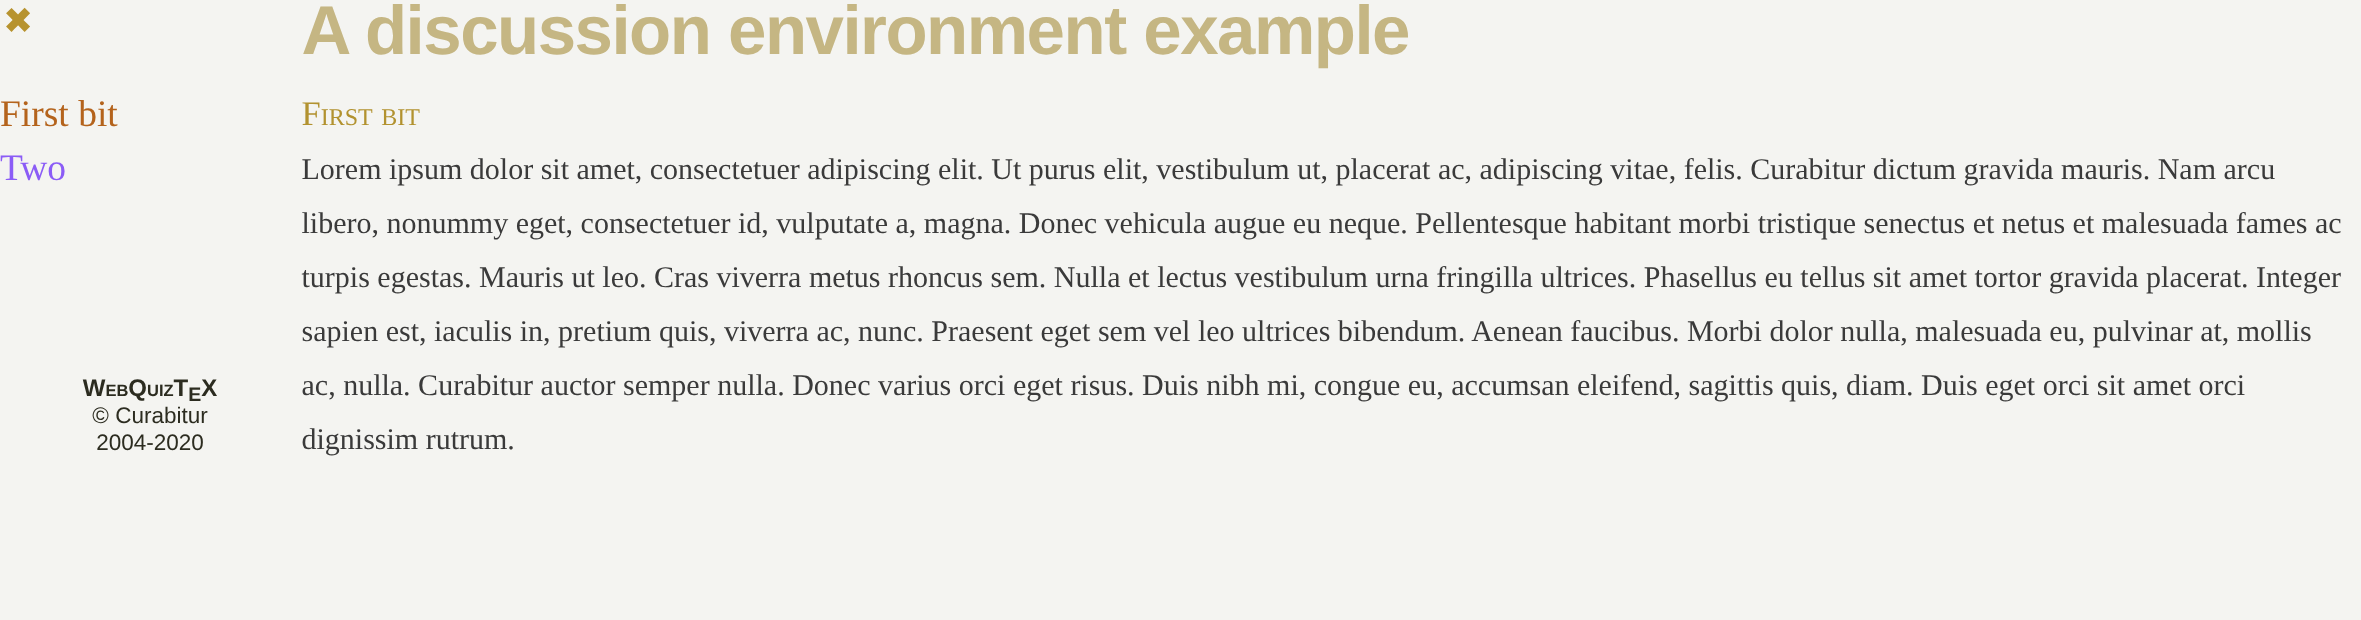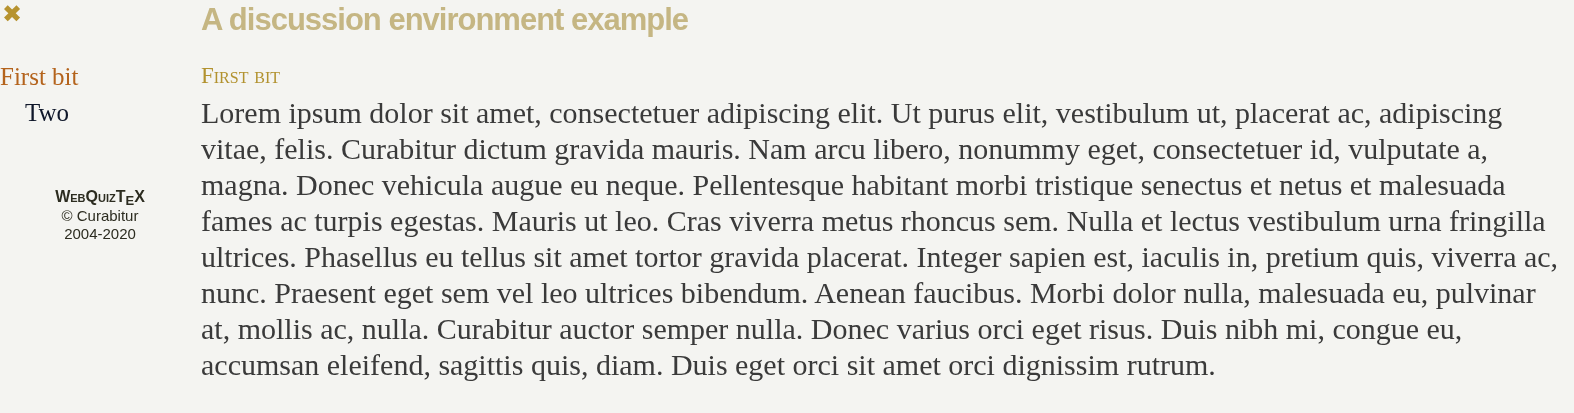--- a/index.html
+++ b/index.html
@@ -40,24 +40,24 @@
     margin-top: 32px;
   }
   .nav-link {
     display: block;
     font-size: 25px;
     line-height: 36px;
     cursor: pointer;
     text-decoration: none;
   }
   .nav-link.first { color: #b4631c; }
-  .nav-link.second { color: #0f172a; margin-left: 25px; }
+  .nav-link.second { color: #8b5cf6; }
 
   .sidebar-footer {
-    margin-top: 57px;
+    margin-top: 120px;
     width: 160px;
     margin-left: 20px;
     text-align: center;
     font-family: "Liberation Sans", sans-serif;
     font-size: 15px;
     line-height: 18px;
     color: #2c2c20;
   }
   .logo-line {
     font-weight: bold;
@@ -75,37 +75,37 @@
   
   .main {
     flex: 1 1 auto;
     min-width: 0;
     padding: 0 8px 0 0;
   }
   .page-title {
     margin: 0;
     font-family: "Liberation Sans", sans-serif;
     font-weight: bold;
-    font-size: 31px;
+    font-size: 46px;
     line-height: 40px;
     letter-spacing: -1px;
     color: #c5b683;
   }
   .section-heading {
     margin: 24px 0 0 0;
     font-family: "Liberation Serif", serif;
     font-variant: small-caps;
     font-weight: normal;
     font-size: 23px;
     line-height: 24px;
     color: #b2922f;
   }
   .body-text {
     margin: 7px 0 0 0;
-    font-size: 30px;
+    font-size: 20px;
     line-height: 36px;
     color: #3a3a3a;
   }
 </style>
 </head>
 <body>
 
 <div class="layout">
 
   <div class="sidebar">

